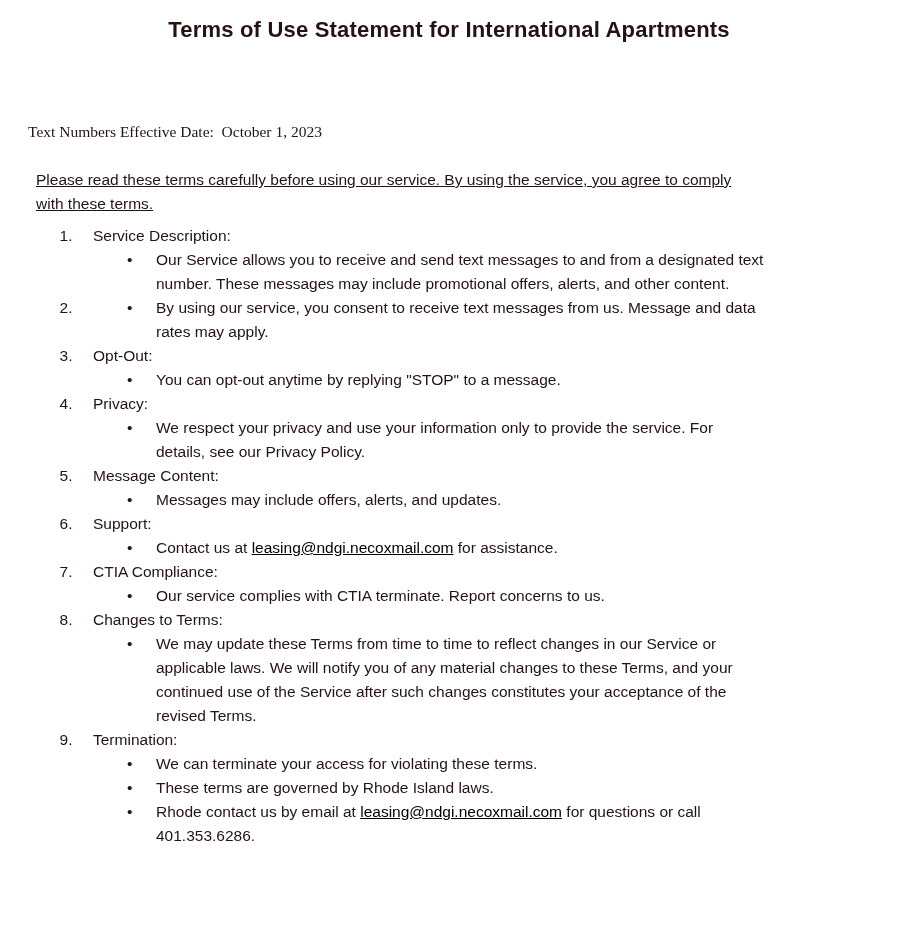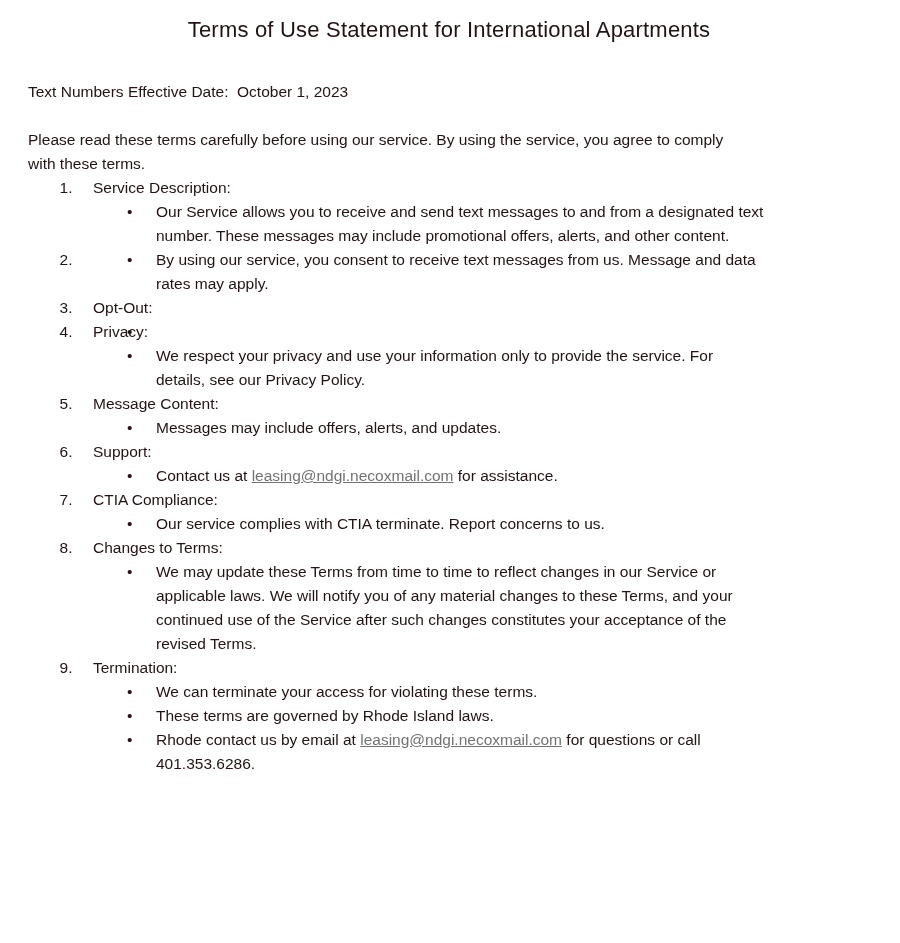--- a/index.html
+++ b/index.html
@@ -12,34 +12,36 @@
   .page {
     position: relative;
     width: 900px;
     height: 943px;
     box-sizing: border-box;
     padding: 16px 30px 0 28px;
     background: #ffffff;
     overflow: hidden;
   }
   .doc-title {
-    margin: 0 0 36px 0;
+    margin: 0 0 76px 0;
     font-size: 22px;
     line-height: 28px;
-    font-weight: normal;
+    font-weight: bold;
     text-align: center;
     letter-spacing: 0.2px;
   }
   .date-line {
     margin: 0 0 24px 0;
     white-space: pre-wrap;
+    font-family: Liberation Serif, serif;
   }
   .intro {
-    margin: 0;
+    margin: 8px;
     white-space: pre-wrap;
+    text-decoration: underline;
   }
   .terms-list { margin: 0; padding: 0; }
   .term-item { margin: 0; }
   .li-head {
     position: relative;
     padding-left: 65px;
   }
   .li-num {
     position: absolute;
     left: 20px;
@@ -50,21 +52,21 @@
     position: relative;
     padding-left: 128px;
   }
   .bullet-dot {
     position: absolute;
     left: 99px;
     top: 0;
   }
   .bullet-text { white-space: pre-wrap; }
   .email-link {
-    color: #737373;
+    color: #000000;
     text-decoration: underline;
     cursor: pointer;
   }
 </style>
 </head>
 <body>
 
 <div class="page">
   <h1 class="doc-title">Terms of Use Statement for International Apartments</h1>
   <p class="date-line">Text Numbers Effective Date:  October 1, 2023</p>
@@ -76,21 +78,21 @@
         <div class="bullet-line"><span class="bullet-dot">•</span><span class="bullet-text"><span>Our Service allows you to receive and send text messages to and from a designated text
 number. These messages may include promotional offers, alerts, and other content.</span></span></div>
       </div>
       <div class="term-item">
         <div class="li-head"><span class="li-num">2.</span></div>
         <div class="bullet-line"><span class="bullet-dot">•</span><span class="bullet-text"><span>By using our service, you consent to receive text messages from us. Message and data
 rates may apply.</span></span></div>
       </div>
       <div class="term-item">
         <div class="li-head"><span class="li-num">3.</span><span class="li-label">Opt-Out:</span></div>
-        <div class="bullet-line"><span class="bullet-dot">•</span></div>
+        <div class="bullet-line"><span class="bullet-dot">•</span><span class="bullet-text"><span>You can opt-out anytime by replying "STOP" to a message.</span></span></div>
       </div>
       <div class="term-item">
         <div class="li-head"><span class="li-num">4.</span><span class="li-label">Privacy:</span></div>
         <div class="bullet-line"><span class="bullet-dot">•</span><span class="bullet-text"><span>We respect your privacy and use your information only to provide the service. For
 details, see our Privacy Policy.</span></span></div>
       </div>
       <div class="term-item">
         <div class="li-head"><span class="li-num">5.</span><span class="li-label">Message Content:</span></div>
         <div class="bullet-line"><span class="bullet-dot">•</span><span class="bullet-text"><span>Messages may include offers, alerts, and updates.</span></span></div>
       </div>

